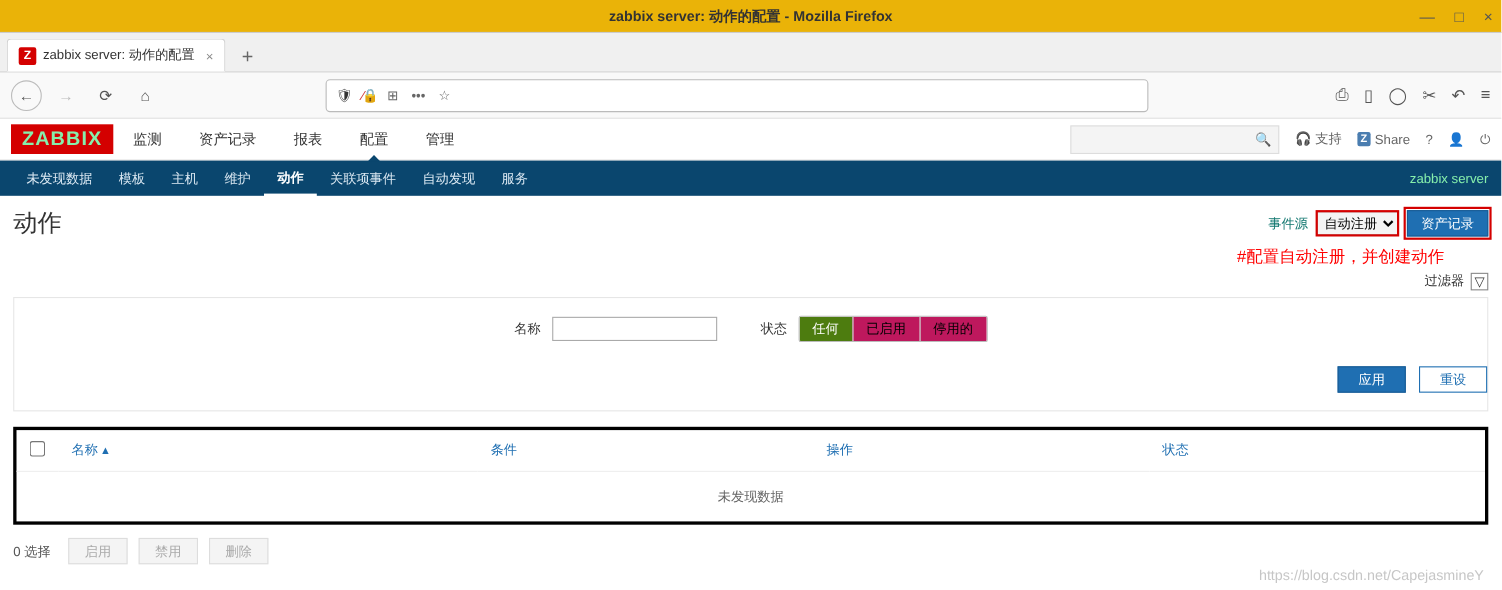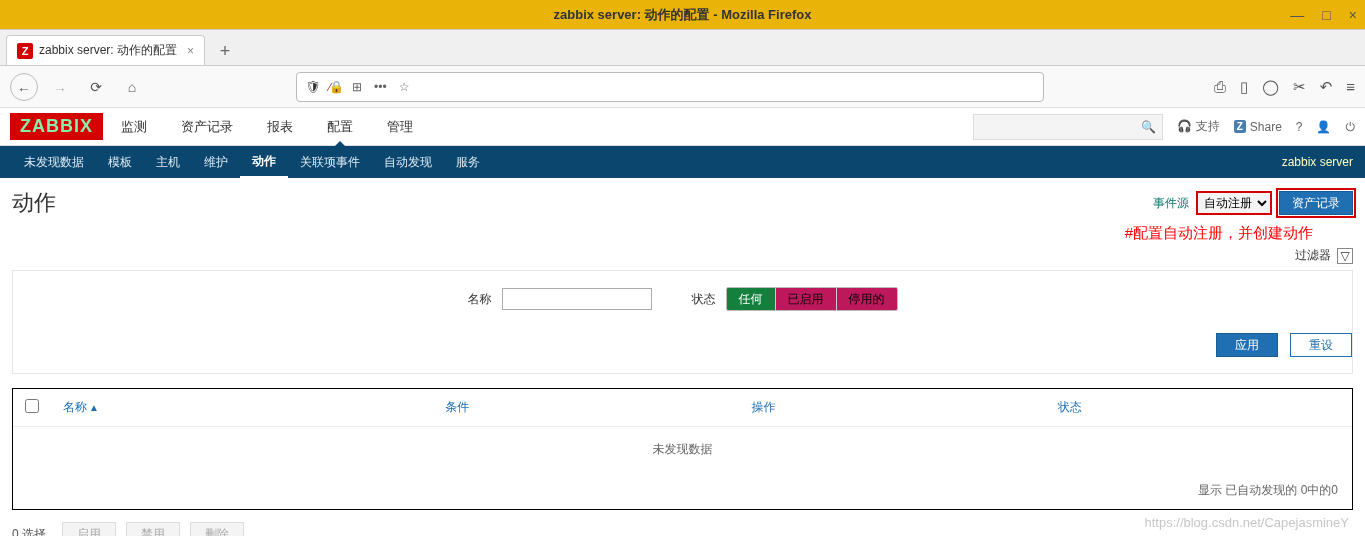--- a/index.html
+++ b/index.html
@@ -41,21 +41,21 @@
 .zbx-top-right { margin-left: auto; display: flex; align-items: center; gap: 14px; color: #666; }
 .zbx-search { width: 190px; height: 26px; background: #f4f4f4; border: 1px solid #ddd; display: flex; align-items: center; padding: 0 6px; }
 .zbx-search .mag { margin-left: auto; color: #888; }
 .zbx-share { display: flex; align-items: center; gap: 4px; }
 .zbx-share .zicon { background: #4a7db0; color: #fff; font-size: 10px; padding: 1px 3px; border-radius: 2px; font-weight: bold; }
 
 
 .zbx-sub { height: 32px; background: #0a466e; display: flex; align-items: center; padding: 0 12px; }
 .zbx-sub a { color: #dce9f3; text-decoration: none; font-size: 12px; padding: 8px 12px; cursor: pointer; }
 .zbx-sub a.active { color: #fff; border-bottom: 3px solid #fff; padding-bottom: 6px; font-weight: bold; }
-.zbx-sub .server { margin-left: auto; color: #fef9c3; font-size: 12px; }
+.zbx-sub .server { margin-left: auto; color: #86efac; font-size: 12px; }
 
 
 .page-area { padding: 10px 12px 0 12px; }
 .page-hdr { display: flex; align-items: center; }
 .page-title { font-size: 22px; color: #333; font-weight: normal; }
 .page-hdr-right { margin-left: auto; display: flex; align-items: center; gap: 8px; }
 .evsrc-label { font-size: 12px; color: #0f766e; }
 .evsrc-select { height: 22px; border: 1px solid #999; outline: 2px solid #d40000; outline-offset: -1px; font-size: 12px; padding: 0 2px; background: #f4f4f4; }
 .btn-primary { background: #1f6fb2; color: #fff; border: 1px solid #1a5c94; height: 24px; padding: 0 12px; font-size: 12px; cursor: pointer; outline: 2px solid #d40000; outline-offset: 1px; }
 .annotation { color: #f00; font-size: 15px; text-align: right; margin: 6px 40px 0 0; }
@@ -65,27 +65,27 @@
 .filter-toggle-row .funnel { width: 16px; height: 16px; display: flex; align-items: center; justify-content: center; border: 1px solid #888; color: #333; cursor: pointer; }
 
 
 .filter-card { margin: 0 12px; background: #fff; border: 1px solid #e6e6e6; padding: 16px 0; }
 .filter-row1 { display: flex; align-items: center; justify-content: center; gap: 40px; }
 .filter-field { display: flex; align-items: center; gap: 10px; font-size: 12px; }
 .filter-field input[type=text] { width: 150px; height: 22px; border: 1px solid #aaa; padding: 0 4px; }
 .seg { display: flex; border: 1px solid #bbb; border-radius: 2px; overflow: hidden; }
 .seg button { border: none; background: #be185d; height: 22px; padding: 0 12px; font-size: 12px; cursor: pointer; border-left: 1px solid #ccc; }
 .seg button:first-child { border-left: none; }
-.seg button.sel { background: #15803d; color: #fff; text-align: center; }
+.seg button.sel { background: #4d7c0f; color: #fff; text-align: center; }
 .filter-btns { display: flex; justify-content: flex-end; gap: 12px; margin-top: 22px; }
 .btn-apply { background: #1f6fb2; color: #fff; border: 1px solid #1a5c94; height: 24px; padding: 0 18px; font-size: 12px; cursor: pointer; }
 .btn-reset { background: #fff; color: #1f6fb2; border: 1px solid #1f6fb2; height: 24px; padding: 0 18px; font-size: 12px; cursor: pointer; }
 
 
-.tbl-wrap { margin: 14px 12px 0 12px; border: 1px solid #000000; }
+.tbl-wrap { margin: 14px 12px 0 12px; border: 3px solid #000000; }
 .tbl { width: 100%; border-collapse: collapse; }
 .tbl th { text-align: left; font-weight: normal; color: #1f6fb2; font-size: 12px; padding: 10px 12px; border-bottom: 1px solid #eee; }
 .tbl th .sort { color: #1f6fb2; font-size: 10px; margin-left: 2px; }
 .tbl td.empty { text-align: center; color: #666; padding: 14px; font-size: 12px; }
 .tbl-footer { text-align: right; color: #666; font-size: 12px; padding: 10px 14px; }
 
 
 .bottom-actions { display: flex; align-items: center; gap: 10px; padding: 12px; }
 .bottom-actions .count { color: #555; font-size: 12px; margin-right: 6px; }
 .ghost-btn { background: #f4f4f4; color: #aaa; border: 1px solid #ddd; height: 24px; padding: 0 14px; font-size: 12px; cursor: not-allowed; }
@@ -228,21 +228,20 @@
         <th>操作</th>
         <th>状态</th>
       </tr>
     </thead>
     <tbody>
       <tr>
         <td colspan="5" class="empty">未发现数据</td>
       </tr>
     </tbody>
   </table>
-  <div class="tbl-footer">显示 已自动发现的 0中的0</div>
 </div>
 
 <div class="bottom-actions">
   <span class="count">0 选择</span>
   <button class="ghost-btn">启用</button>
   <button class="ghost-btn">禁用</button>
   <button class="ghost-btn">删除</button>
 </div>
 
 <div class="watermark">https://blog.csdn.net/CapejasmineY</div>

